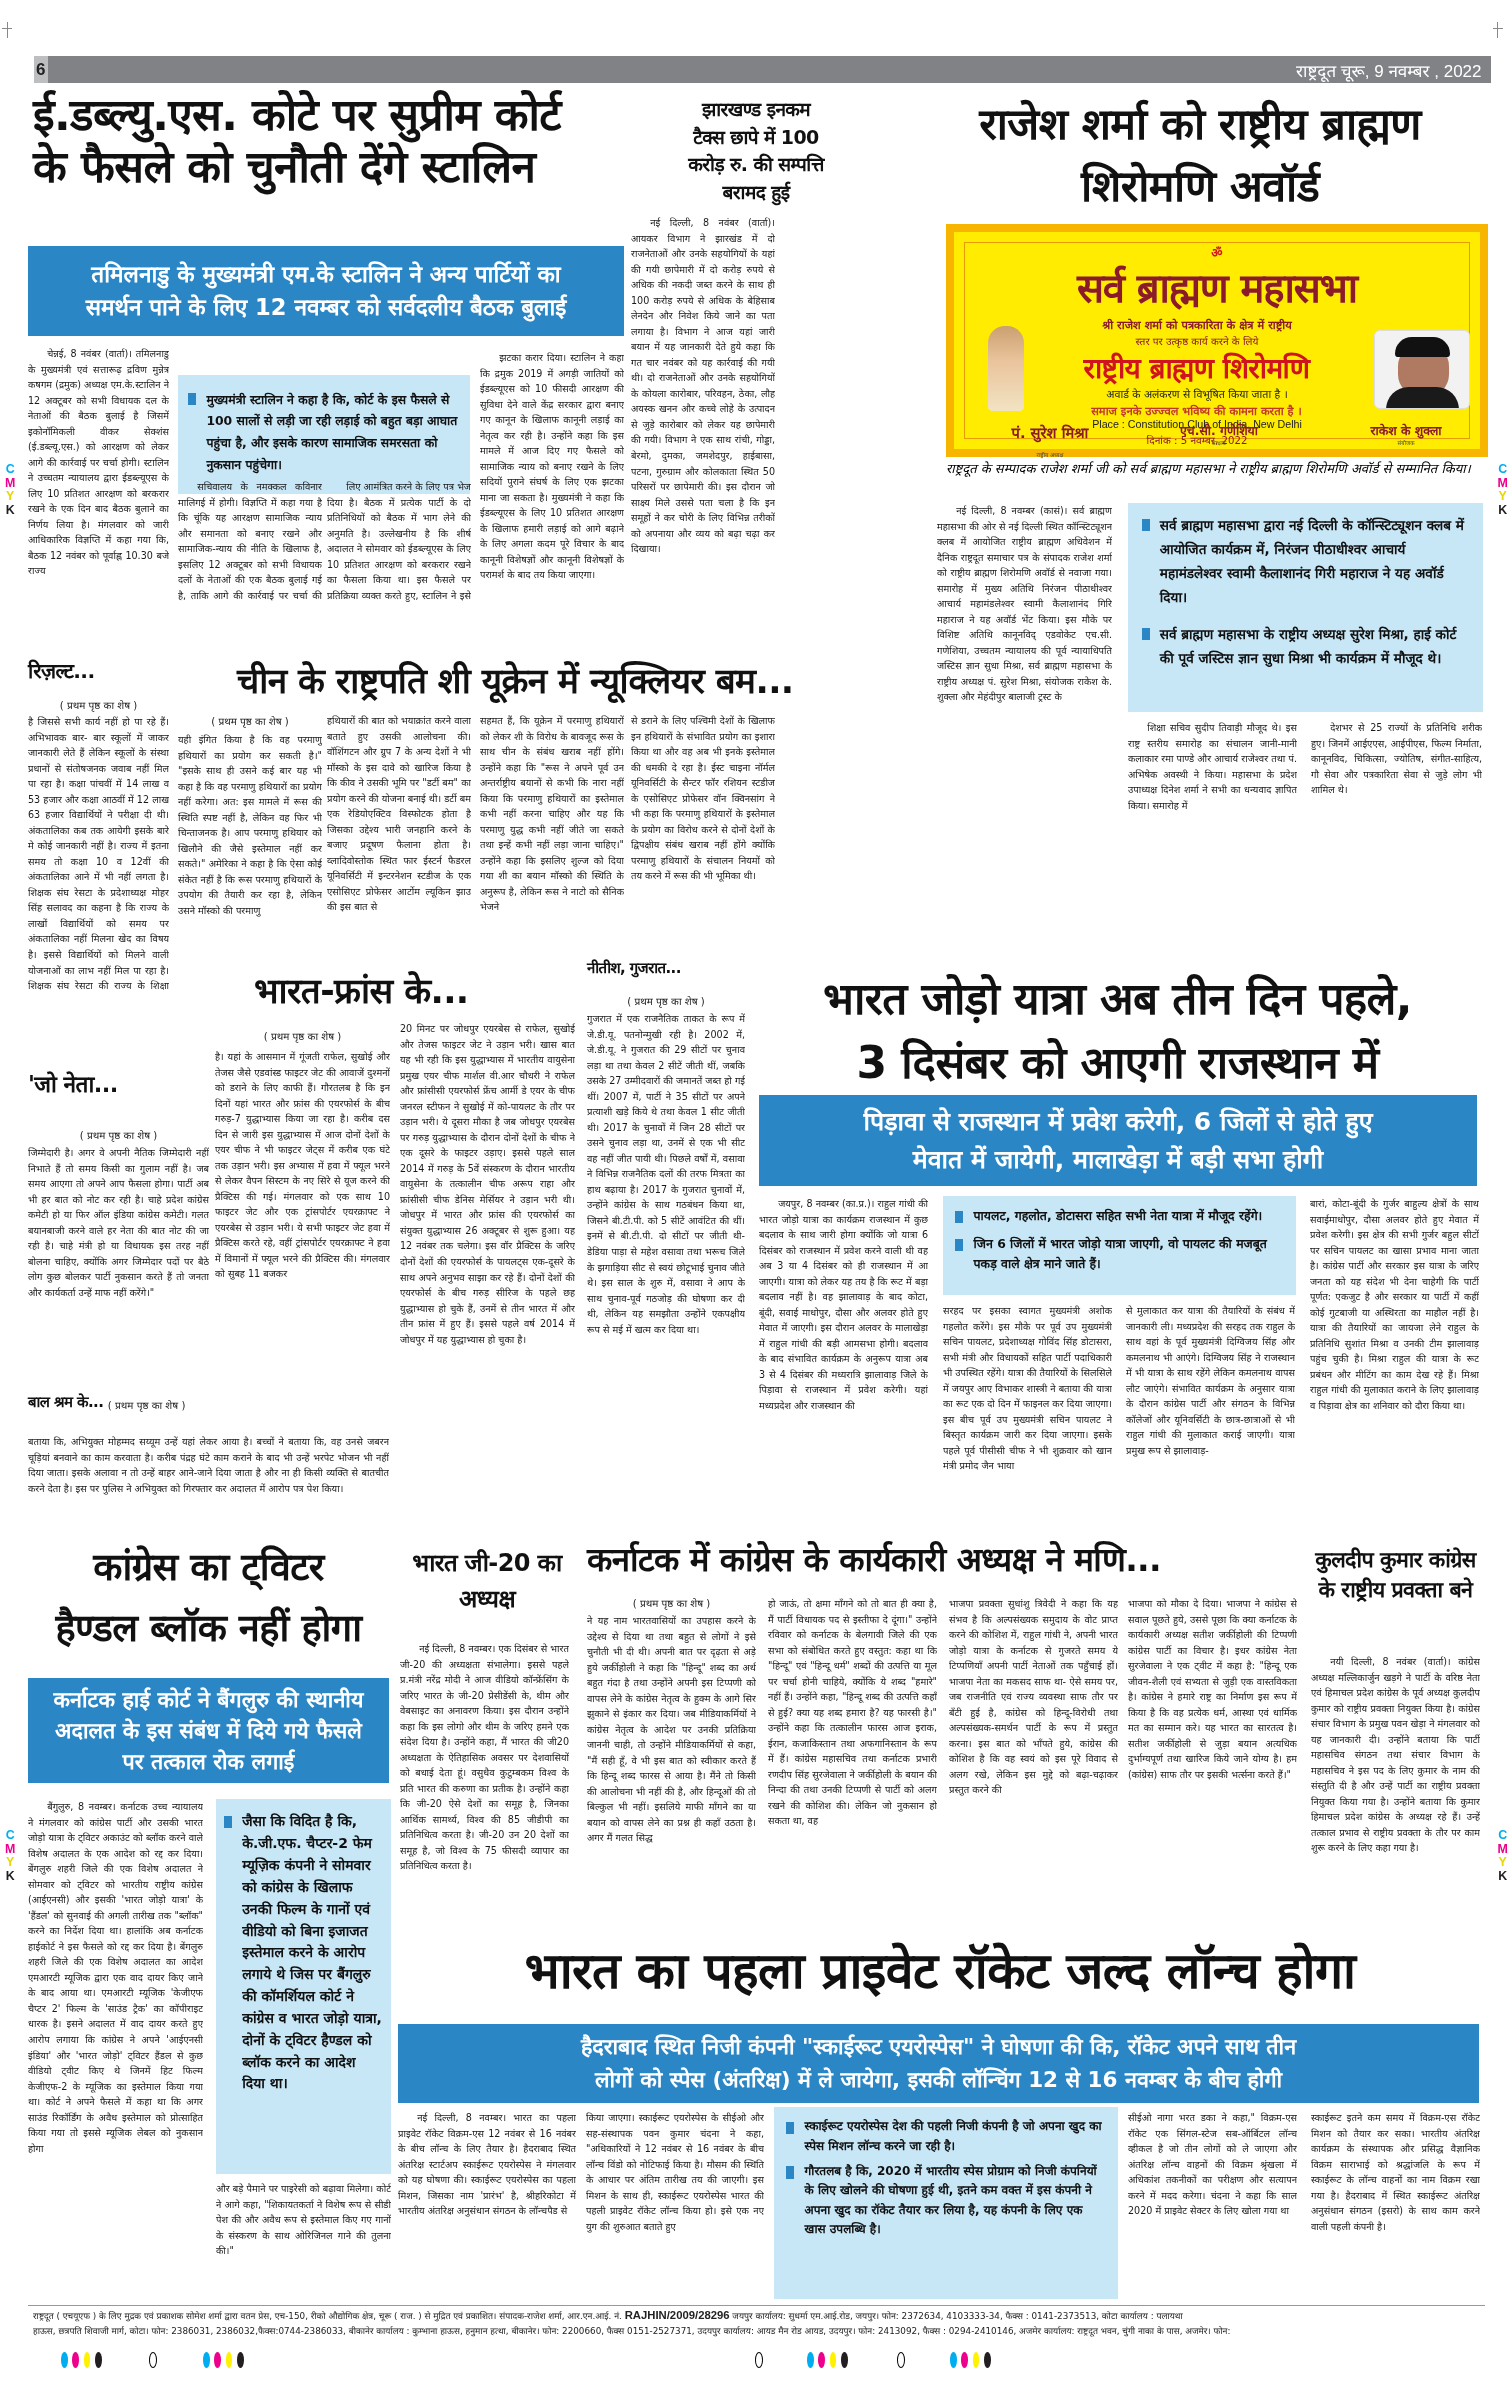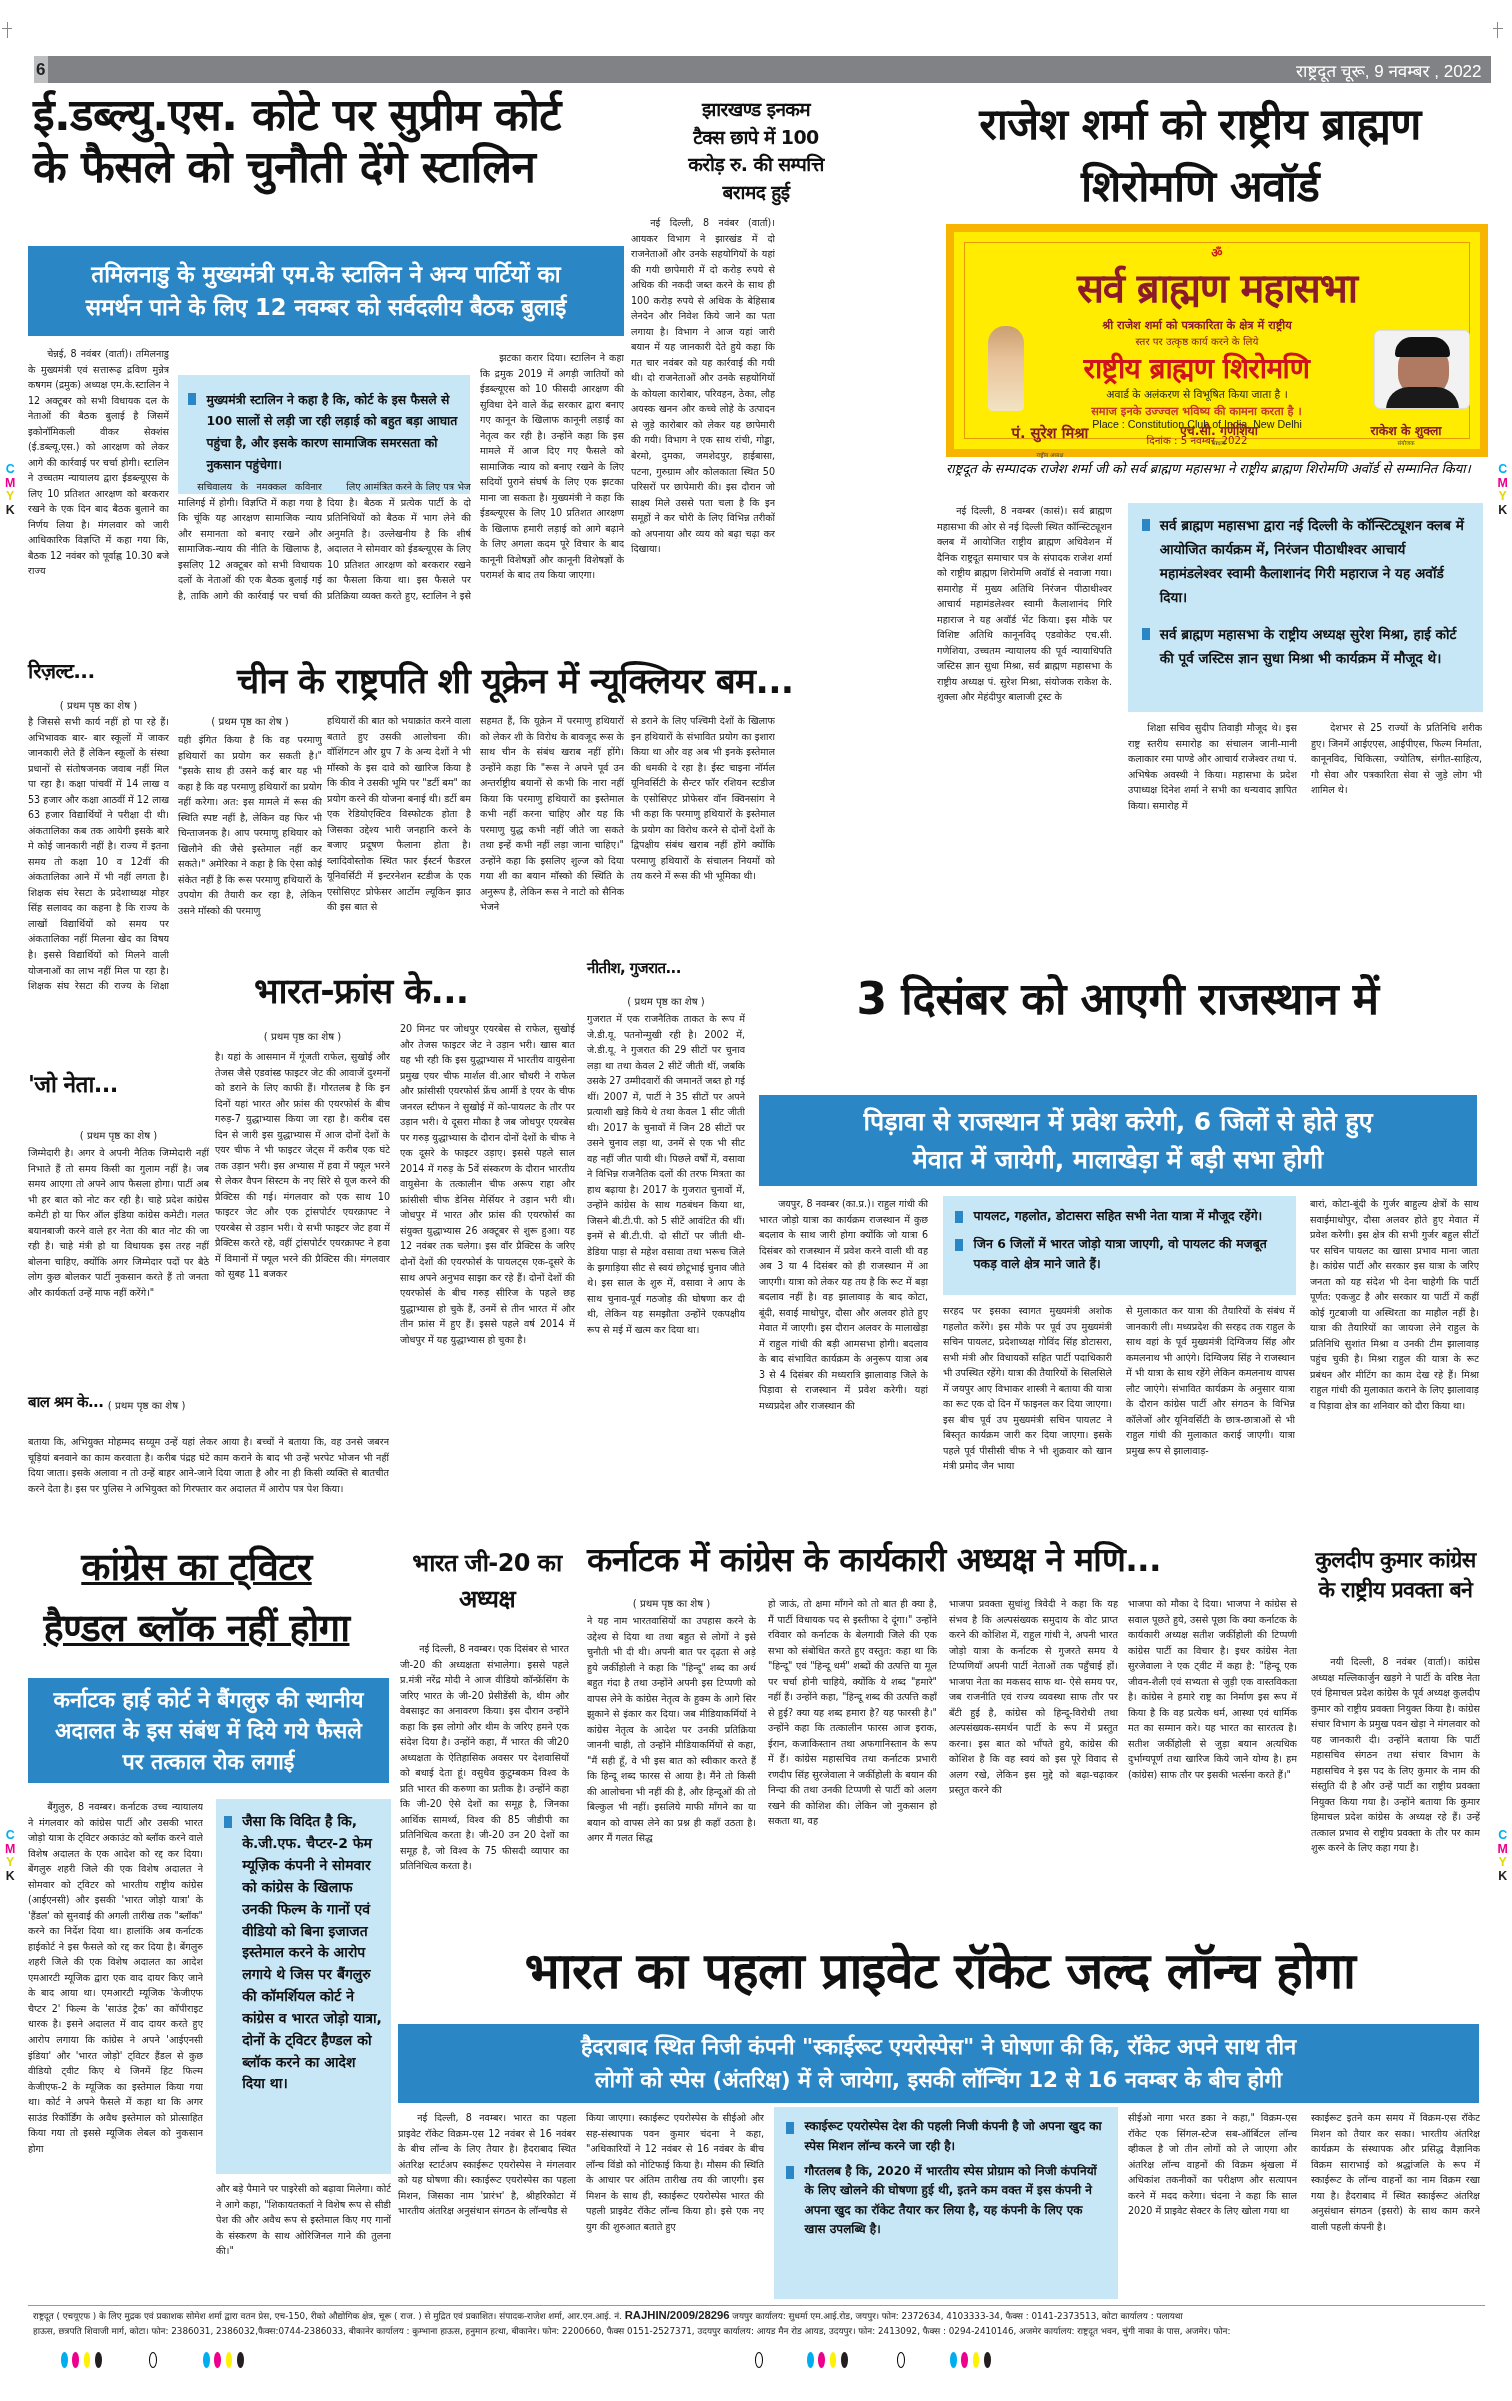--- a/index.html
+++ b/index.html
@@ -175,20 +175,21 @@
     <p style="text-indent:0">बताया कि, अभियुक्त मोहम्मद सय्यूम उन्हें यहां लेकर आया है। बच्चों ने बताया कि, वह उनसे जबरन चूड़ियां बनवाने का काम करवाता है। करीब पंद्रह घंटे काम कराने के बाद भी उन्हें भरपेट भोजन भी नहीं दिया जाता। इसके अलावा न तो उन्हें बाहर आने-जाने दिया जाता है और ना ही किसी व्यक्ति से बातचीत करने देता है। इस पर पुलिस ने अभियुक्त को गिरफ्तार कर अदालत में आरोप पत्र पेश किया।</p>
   </div>
 
 <div class="abs hl" style="left:587px;top:960px;font-size:15px;">नीतीश, गुजरात...</div>
 <div class="abs cont" style="left:587px;top:994px;width:158px;">( प्रथम पृष्ठ का शेष )</div>
 <div class="abs col" style="left:587px;top:1011px;width:158px;height:508px;">
     <p style="text-indent:0">गुजरात में एक राजनैतिक ताकत के रूप में जे.डी.यू. पतनोन्मुखी रही है। 2002 में, जे.डी.यू. ने गुजरात की 29 सीटों पर चुनाव लड़ा था तथा केवल 2 सीटें जीती थीं, जबकि उसके 27 उम्मीदवारों की जमानतें जब्त हो गई थीं। 2007 में, पार्टी ने 35 सीटों पर अपने प्रत्याशी खड़े किये थे तथा केवल 1 सीट जीती थी। 2017 के चुनावों में जिन 28 सीटों पर उसने चुनाव लड़ा था, उनमें से एक भी सीट वह नहीं जीत पायी थी। पिछले वर्षों में, वसावा ने विभिन्न राजनैतिक दलों की तरफ मित्रता का हाथ बढ़ाया है। 2017 के गुजरात चुनावों में, उन्होंने कांग्रेस के साथ गठबंधन किया था, जिसने बी.टी.पी. को 5 सीटें आवंटित की थीं। इनमें से बी.टी.पी. दो सीटों पर जीती थी- डेडिया पाड़ा से महेश वसावा तथा भरूच जिले के झगाड़िया सीट से स्वयं छोटूभाई चुनाव जीते थे। इस साल के शुरु में, वसावा ने आप के साथ चुनाव-पूर्व गठजोड़ की घोषणा कर दी थी, लेकिन यह समझौता उन्होंने एकपक्षीय रूप से मई में खत्म कर दिया था।</p>
   </div>
 
 <div class="abs hl" style="left:759px;top:967px;width:717px;font-size:44px;text-align:center;line-height:1.45;">
+  <div>भारत जोड़ो यात्रा अब तीन दिन पहले,</div>
   <div>3 दिसंबर को आएगी राजस्थान में</div>
 </div>
 <div class="abs bluebox" style="left:759px;top:1095px;width:718px;height:91px;flex-direction:column;font-size:25px;line-height:1.5;">
   <div>पिड़ावा से राजस्थान में प्रवेश करेगी, 6 जिलों से होते हुए</div>
   <div>मेवात में जायेगी, मालाखेड़ा में बड़ी सभा होगी</div>
 </div>
 <div class="abs col" style="left:759px;top:1196px;width:169px;height:305px;">
     <p>जयपुर, 8 नवम्बर (का.प्र.)। राहुल गांधी की भारत जोड़ो यात्रा का कार्यक्रम राजस्थान में कुछ बदलाव के साथ जारी होगा क्योंकि जो यात्रा 6 दिसंबर को राजस्थान में प्रवेश करने वाली थी वह अब 3 या 4 दिसंबर को ही राजस्थान में आ जाएगी। यात्रा को लेकर यह तय है कि रूट में बड़ा बदलाव नहीं है। वह झालावाड़ के बाद कोटा, बूंदी, सवाई माधोपुर, दौसा और अलवर होते हुए मेवात में जाएगी। इस दौरान अलवर के मालाखेड़ा में राहुल गांधी की बड़ी आमसभा होगी। बदलाव के बाद संभावित कार्यक्रम के अनुरूप यात्रा अब 3 से 4 दिसंबर की मध्यरात्रि झालावाड़ जिले के पिड़ावा से राजस्थान में प्रवेश करेगी। यहां मध्यप्रदेश और राजस्थान की</p>
   </div>
 <div class="abs lightbox" style="left:943px;top:1196px;width:353px;height:99px;padding:10.2px 12.4px;">
@@ -204,21 +205,21 @@
 <div class="abs col" style="left:943px;top:1303px;width:169px;height:198px;">
     <p style="text-indent:0">सरहद पर इसका स्वागत मुख्यमंत्री अशोक गहलोत करेंगे। इस मौके पर पूर्व उप मुख्यमंत्री सचिन पायलट, प्रदेशाध्यक्ष गोविंद सिंह डोटासरा, सभी मंत्री और विधायकों सहित पार्टी पदाधिकारी भी उपस्थित रहेंगे। यात्रा की तैयारियों के सिलसिले में जयपुर आए विभाकर शास्त्री ने बताया की यात्रा का रूट एक दो दिन में फाइनल कर दिया जाएगा। इस बीच पूर्व उप मुख्यमंत्री सचिन पायलट ने बिस्तृत कार्यक्रम जारी कर दिया जाएगा। इसके पहले पूर्व पीसीसी चीफ ने भी शुक्रवार को खान मंत्री प्रमोद जैन भाया</p>
   </div>
 <div class="abs col" style="left:1126px;top:1303px;width:169px;height:198px;">
     <p style="text-indent:0">से मुलाकात कर यात्रा की तैयारियों के संबंध में जानकारी ली। मध्यप्रदेश की सरहद तक राहुल के साथ वहां के पूर्व मुख्यमंत्री दिग्विजय सिंह और कमलनाथ भी आएंगे। दिग्विजय सिंह ने राजस्थान में भी यात्रा के साथ रहेंगे लेकिन कमलनाथ वापस लौट जाएंगे। संभावित कार्यक्रम के अनुसार यात्रा के दौरान कांग्रेस पार्टी और संगठन के विभिन्न कॉलेजों और यूनिवर्सिटी के छात्र-छात्राओं से भी राहुल गांधी की मुलाकात कराई जाएगी। यात्रा प्रमुख रूप से झालावाड़-</p>
   </div>
 <div class="abs col" style="left:1310px;top:1196px;width:169px;height:305px;">
     <p style="text-indent:0">बारां, कोटा-बूंदी के गुर्जर बाहुल्य क्षेत्रों के साथ सवाईमाधोपुर, दौसा अलवर होते हुए मेवात में प्रवेश करेगी। इस क्षेत्र की सभी गुर्जर बहुल सीटों पर सचिन पायलट का खासा प्रभाव माना जाता है। कांग्रेस पार्टी और सरकार इस यात्रा के जरिए जनता को यह संदेश भी देना चाहेगी कि पार्टी पूर्णत: एकजुट है और सरकार या पार्टी में कहीं कोई गुटबाजी या अस्थिरता का माहौल नहीं है। यात्रा की तैयारियों का जायजा लेने राहुल के प्रतिनिधि सुशांत मिश्रा व उनकी टीम झालावाड़ पहुंच चुकी है। मिश्रा राहुल की यात्रा के रूट प्रबंधन और मीटिंग का काम देख रहे हैं। मिश्रा राहुल गांधी की मुलाकात कराने के लिए झालावाड़ व पिड़ावा क्षेत्र का शनिवार को दौरा किया था।</p>
   </div>
 
-<div class="abs hl" style="left:16px;top:1537px;width:361px;font-size:38px;text-align:center;line-height:1.6;text-decoration:underline;">
+<div class="abs hl" style="left:28px;top:1537px;width:361px;font-size:38px;text-align:center;line-height:1.6;">
   <div>कांग्रेस का ट्विटर</div>
   <div>हैण्डल ब्लॉक नहीं होगा</div>
 </div>
 <div class="abs bluebox" style="left:28px;top:1678px;width:361px;height:105px;padding:5.6px 17px;font-size:21.5px;line-height:1.45;">
   <div>कर्नाटक हाई कोर्ट ने बैंगलुरु की स्थानीय अदालत के इस संबंध में दिये गये फैसले पर तत्काल रोक लगाई</div>
 </div>
 <div class="abs col" style="left:28px;top:1799px;width:175px;height:497px;">
     <p>बैंगुलुरु, 8 नवम्बर। कर्नाटक उच्च न्यायालय ने मंगलवार को कांग्रेस पार्टी और उसकी भारत जोड़ो यात्रा के ट्विटर अकाउंट को ब्लॉक करने वाले विशेष अदालत के एक आदेश को रद्द कर दिया। बेंगलुरु शहरी जिले की एक विशेष अदालत ने सोमवार को ट्विटर को भारतीय राष्ट्रीय कांग्रेस (आईएनसी) और इसकी 'भारत जोड़ो यात्रा' के 'हैंडल' को सुनवाई की अगली तारीख तक "ब्लॉक" करने का निर्देश दिया था। हालांकि अब कर्नाटक हाईकोर्ट ने इस फैसले को रद्द कर दिया है। बेंगलुरु शहरी जिले की एक विशेष अदालत का आदेश एमआरटी म्यूजिक द्वारा एक वाद दायर किए जाने के बाद आया था। एमआरटी म्यूजिक 'केजीएफ चैप्टर 2' फिल्म के 'साउंड ट्रैक' का कॉपीराइट धारक है। इसने अदालत में वाद दायर करते हुए आरोप लगाया कि कांग्रेस ने अपने 'आईएनसी इंडिया' और 'भारत जोड़ो' ट्विटर हैंडल से कुछ वीडियो ट्वीट किए थे जिनमें हिट फिल्म केजीएफ-2 के म्यूजिक का इस्तेमाल किया गया था। कोर्ट ने अपने फैसले में कहा था कि अगर साउंड रिकॉर्डिंग के अवैध इस्तेमाल को प्रोत्साहित किया गया तो इससे म्यूजिक लेबल को नुकसान होगा</p>
   </div>
 <div class="abs lightbox" style="left:216px;top:1799px;width:175px;height:375px;padding:12.4px 8px;">

